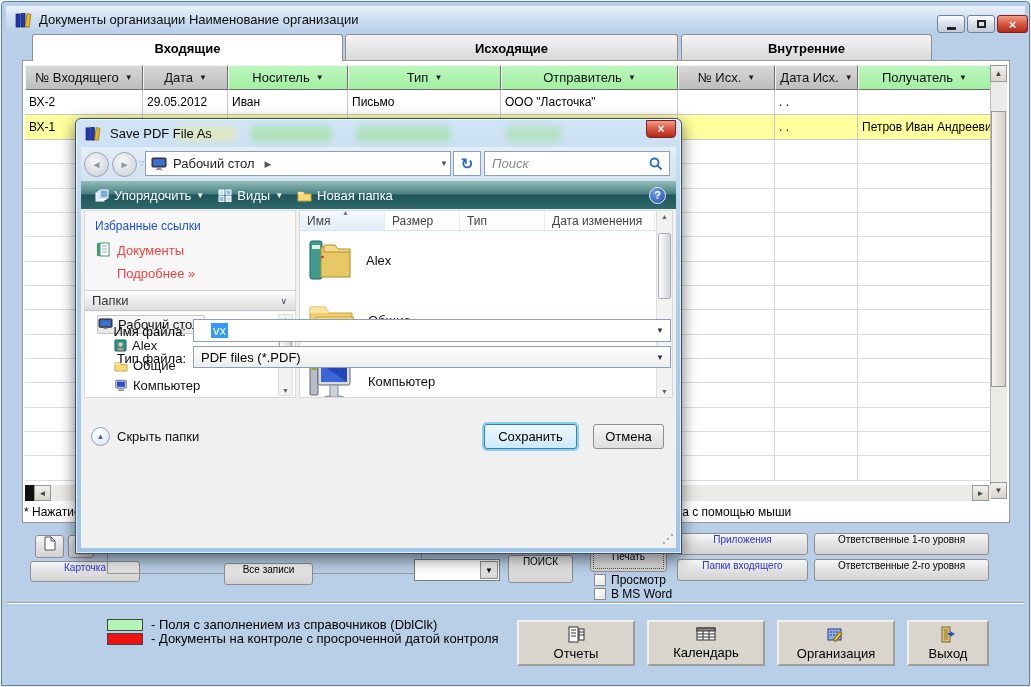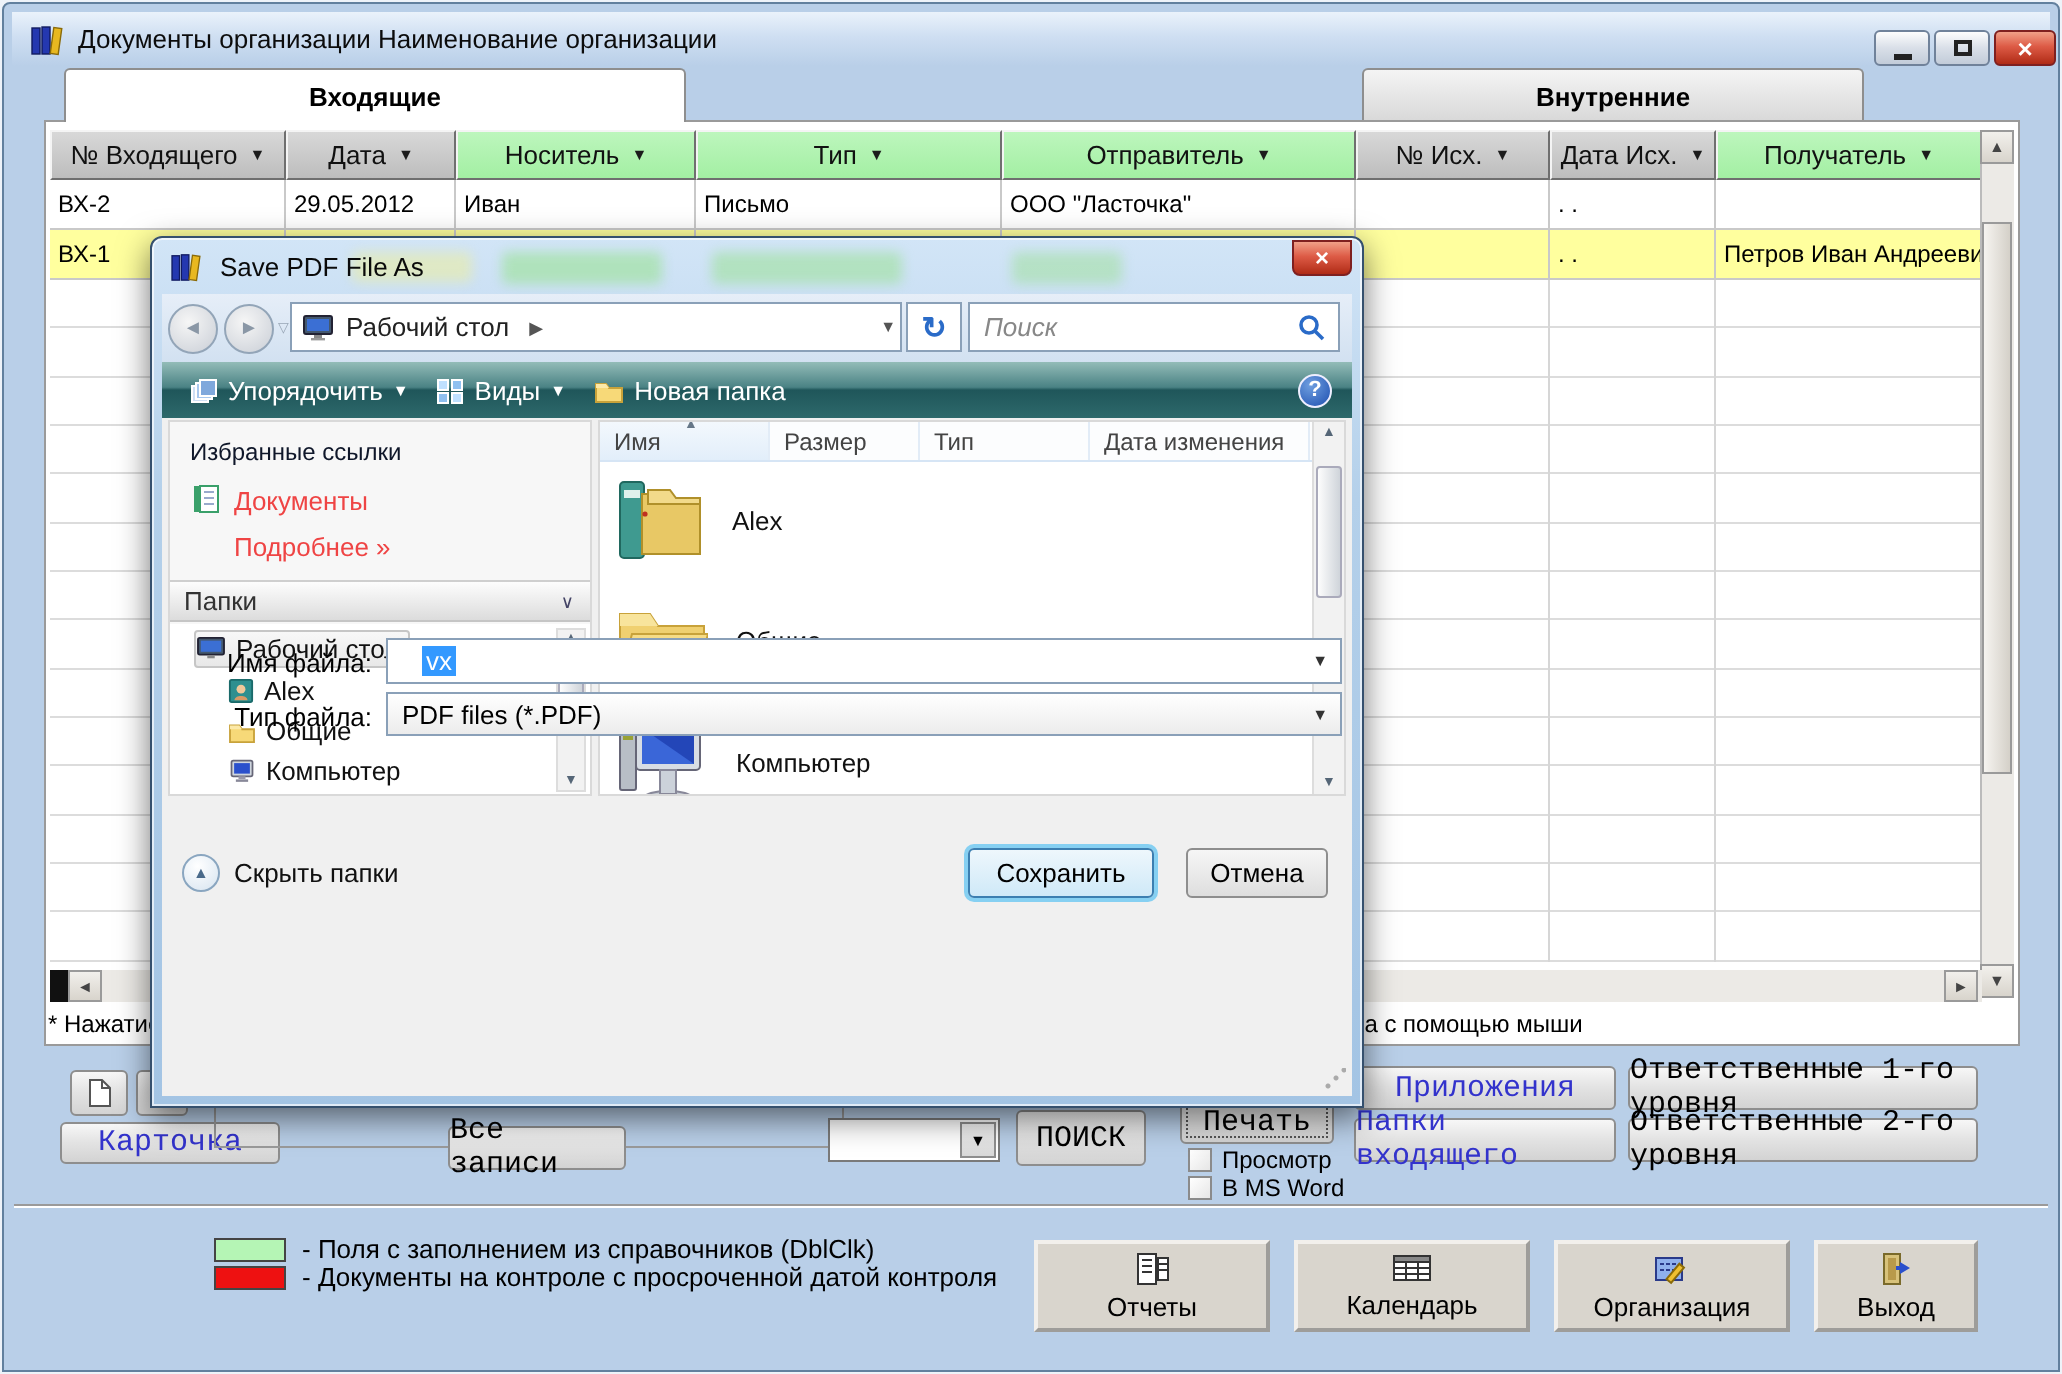--- a/index.html
+++ b/index.html
@@ -53,22 +53,22 @@
   #hsb-track { position:absolute; left:2px; top:424px; width:966px; height:16px; background:#eceae6; }
   #hsb-black { position:absolute; left:2px; top:424px; width:9px; height:16px; background:#111; }
   #hsb-left { left:11px; top:424px; width:17px; height:16px; } #hsb-right { left:949px; top:424px; width:17px; height:16px; }
 
   
   .note { position:absolute; font-size:12px; color:#000; }
   #note-left { left:22px; top:503px; } #note-right { left:510px; top:503px; }
 
   
   .btn { position:absolute; border:1px solid #8e8e8e; border-radius:3px;
-    background:linear-gradient(180deg,#f7f7f7,#e3e3e3 48%,#d3d3d3); font-size:15px; color:#000;
-    display:flex; align-items:center; justify-content:center;font-family:Liberation Mono, monospace; }
+    background:linear-gradient(180deg,#f7f7f7,#e3e3e3 48%,#d3d3d3); font-size:10px; color:#000;
+    display:flex; align-items:flex-start; justify-content:center; }
   .btn.blue { color:#3333cc; }
   #btn-newdoc { left:33px; top:533px; width:29px; height:23px; }
   #btn-sliver { left:66px; top:533px; width:26px; height:23px; }
   #btn-card { left:28px; top:559px; width:110px; height:21px; }
   #group-frame { position:absolute; left:105px; top:548px; width:315px; height:24px; border:1px solid #9a9a9a; }
   #btn-all { left:222px; top:561px; width:89px; height:22px; }
   #combo-small { position:absolute; left:412px; top:557px; width:86px; height:22px; background:#fff; border:1px solid #7a7a7a; }
   #combo-small .dd { position:absolute; right:1px; top:1px; bottom:1px; width:18px; border:1px solid #8e8e8e;
      background:linear-gradient(180deg,#f4f4f4,#d8d8d8); display:flex; align-items:center; justify-content:center; font-size:8px; }
   #btn-search { left:506px; top:553px; width:65px; height:28px; }
@@ -116,21 +116,21 @@
     display:flex; align-items:center; color:#fff; font-size:13px; }
   .tb-item { display:flex; align-items:center; gap:5px; margin-left:14px; }
   .tb-dd { font-size:8px; }
   #tb-help { position:absolute; right:10px; width:17px; height:17px; border-radius:50%;
     background:radial-gradient(circle at 35% 30%,#6f9fe0,#1e4fb0); color:#fff; font-size:11px; font-weight:bold;
     display:flex; align-items:center; justify-content:center; border:1px solid #eef; }
   #dlg-body { position:absolute; left:5px; right:5px; top:90px; bottom:5px; background:#f0f0f0; }
 
   
   #favpane { position:absolute; left:3px; top:1px; width:212px; height:188px; background:#f7f7f7; border:1px solid #d9d9d9; overflow:hidden; }
-  #fav-label { position:absolute; left:10px; top:8px; font-size:12px; color:#0f172a; }
+  #fav-label { position:absolute; left:10px; top:8px; font-size:12px; color:#1d4ed8; }
   .link { position:absolute; font-size:13px; color:#ef4444; }
   #link-docs { left:32px; top:32px; } #link-more { left:32px; top:55px; }
   #folders-bar { position:absolute; left:0; top:79px; width:210px; height:21px;
     background:linear-gradient(180deg,#fdfdfd,#dcdcdc); border-top:1px solid #cfcfcf; border-bottom:1px solid #c5c5c5;
     font-size:13px; color:#333; display:flex; align-items:center; padding-left:7px; }
   #folders-bar .chev { position:absolute; right:8px; font-size:9px; color:#446; }
   #tree { position:absolute; left:0; top:101px; width:210px; height:86px; background:#fff; overflow:hidden; }
   .titem { position:absolute; display:flex; align-items:center; gap:5px; font-size:13px; color:#111; height:19px; }
   .titem.sel { border:1px solid #c6c6c6; background:linear-gradient(180deg,#f8f8f8,#e8e8e8); border-radius:2px; padding-right:4px; }
   #tree-sb { position:absolute; right:2px; top:2px; width:15px; height:82px; background:#f2f2f2; border:1px solid #ddd; }
@@ -193,20 +193,23 @@
           <div class="glyph-max"></div>
         </div>
       <div class="winbtn" id="btn-close">
           <span>×</span>
         </div>
     </div>
 
     <div class="tab active" id="tab-0">
         <span>Входящие</span>
       </div>
+    <div class="tab" id="tab-1">
+        <span>Исходящие</span>
+      </div>
     <div class="tab" id="tab-2">
         <span>Внутренние</span>
       </div>
 
     <div id="panel">
       <div id="thead">
         <div class="th gray c0">
             <span>№ Входящего</span>
             <span class="filter">▼</span>
           </div>

